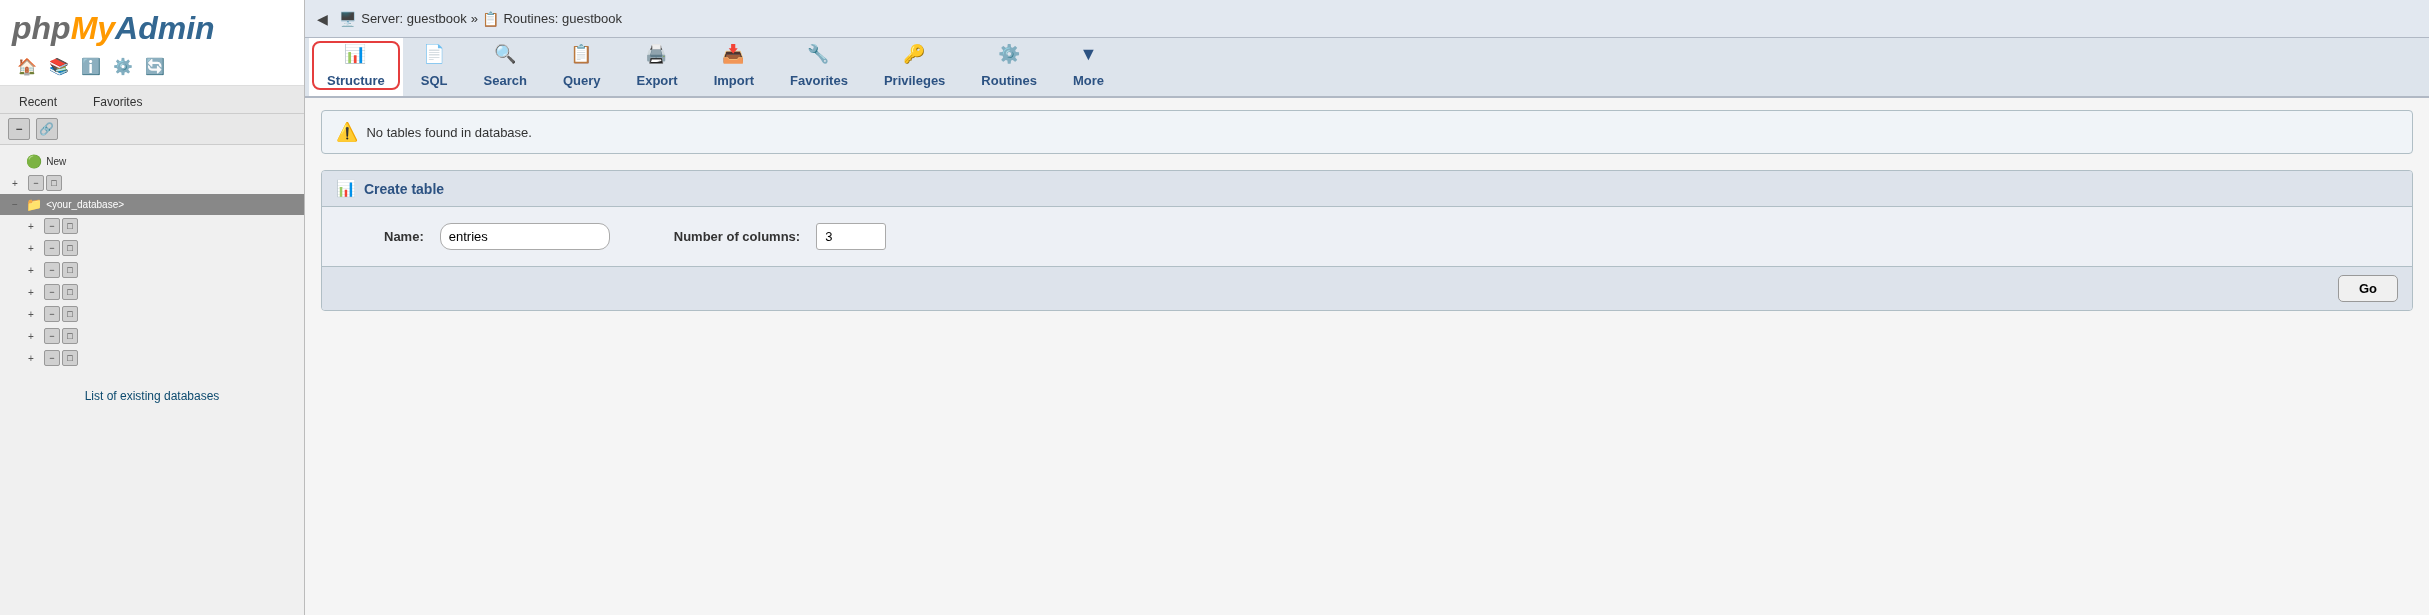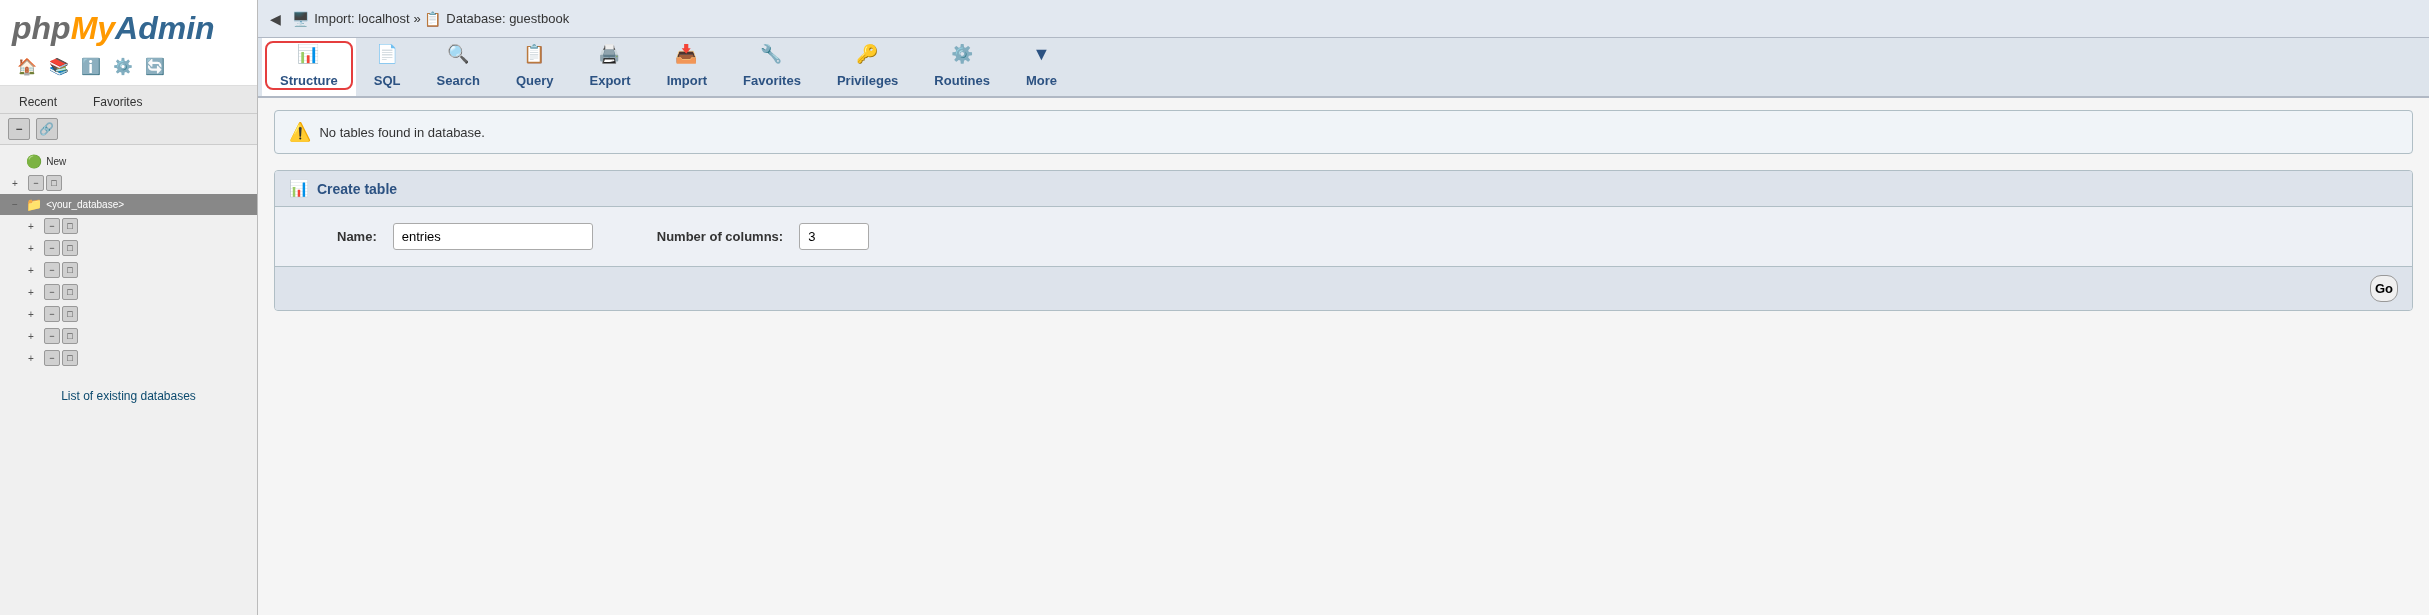--- a/index.html
+++ b/index.html
@@ -1,20 +1,20 @@
 <!DOCTYPE html>
 <html><head>
   <meta charset="utf-8">
   <style>
     * { box-sizing: border-box; margin: 0; padding: 0; }
     body { font-family: Arial, sans-serif; font-size: 13px; background: #ccc; display: flex; width: 2429px; height: 615px; overflow: hidden; }
 
     
     #sidebar {
-      width: 258px;
+      width: 305px;
       background: #f0f0f0;
       border-right: 1px solid #bbb;
       display: flex;
       flex-direction: column;
       flex-shrink: 0;
     }
     #sidebar-logo {
       padding: 10px 12px 6px;
       background: #fff;
       border-bottom: 1px solid #ddd;
@@ -242,47 +242,47 @@
     }
     .form-label {
       font-size: 13px;
       color: #333;
       font-weight: bold;
       padding-left: 48px;
     }
     .form-input {
       padding: 5px 8px;
       border: 1px solid #aaa;
-      border-radius: 3px;
+      border-radius: 11px;
       font-size: 13px;
       background: #fff;
-      width: 200px;
+      width: 170px;
     }
     .form-input-number {
       padding: 5px 8px;
       border: 1px solid #aaa;
       border-radius: 3px;
       font-size: 13px;
       background: #fff;
       width: 70px;
     }
     .footer-bar {
       background: #dde3eb;
       border-top: 1px solid #b0bec5;
       padding: 8px 14px;
       display: flex;
       justify-content: flex-end;
       align-items: center;
       margin-top: 0;
     }
     .go-btn {
-      padding: 5px 4px;
+      padding: 5px 20px;
       background: #f0f0f0;
       border: 1px solid #999;
-      border-radius: 11px;
+      border-radius: 5px;
       font-size: 13px;
       cursor: pointer;
       font-weight: bold;
     }
   </style>
 </head>
 <body>
 
 <div id="sidebar">
 
@@ -387,24 +387,24 @@
 databases</div>
   </div>
 </div>
 
 <div id="main">
 
   <div id="topbar">
     <div class="back-btn">◀</div>
     <div class="breadcrumb">
       <span class="breadcrumb-icon">🖥️</span>
-      <span>Import: localhost</span>
+      <span>Server: guestbook</span>
       <span>»</span>
       <span class="breadcrumb-icon">📋</span>
-      <span>Database: guestbook</span>
+      <span>Routines: guestbook</span>
     </div>
   </div>
 
   <div id="nav-tabs">
 
     <div class="nav-tab active" style="position:relative;">
       <div class="circle-outline"></div>
       <span class="tab-icon">📊</span>
       <span class="tab-label">Structure</span>
     </div>

